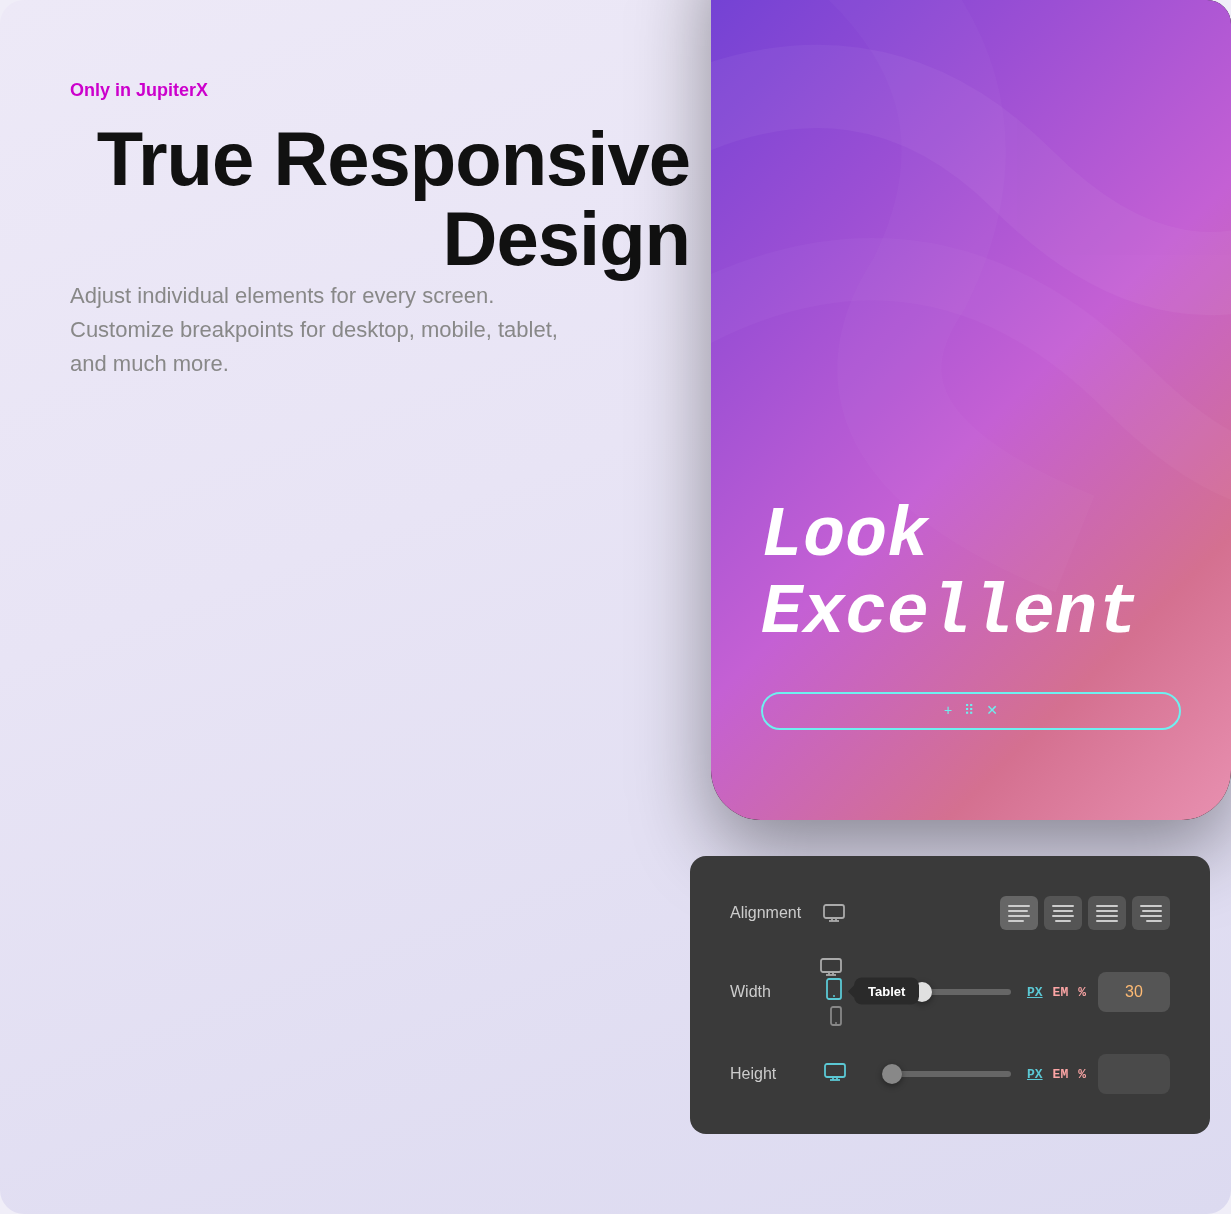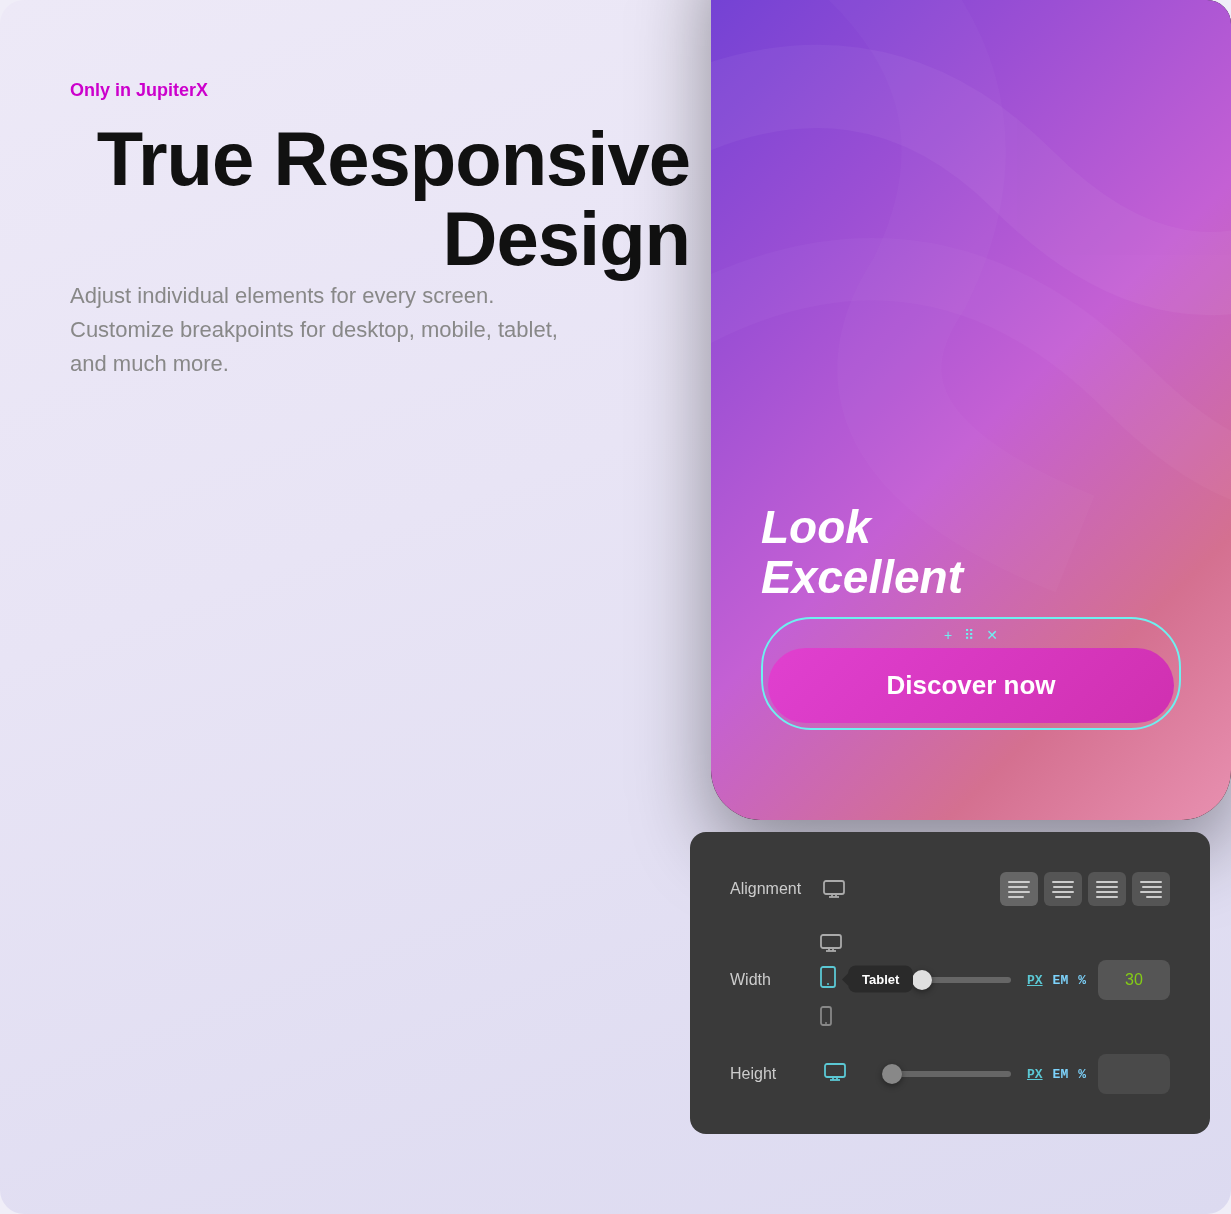--- a/index.html
+++ b/index.html
@@ -139,21 +139,21 @@
     .units-group {
       display: flex;
       gap: 10px;
       margin-left: auto;
       font-family: Liberation Mono, monospace;
     }
 
     .unit-label {
       font-size: 13px;
       font-weight: 700;
-      color: #7dd3fc;
+      color: #fca5a5;
     }
 
     .unit-label.active {
       color: #5bc8d4;
       text-decoration: underline;
     }
 
     .slider-container {
       flex: 1;
       position: relative;
@@ -238,27 +238,27 @@
     .screen-waves {
       position: absolute;
       top: 0;
       left: 0;
       right: 0;
       bottom: 0;
       opacity: 0.3;
     }
 
     .device-heading {
-      font-size: 46px;
+      font-size: 70px;
       font-weight: 900;
       color: #fff;
-      font-family: Liberation Sans, sans-serif;
+      font-family: Liberation Mono, monospace;
       font-style: italic;
       line-height: 1.1;
-      margin-bottom: 14px;
+      margin-bottom: 40px;
       position: relative;
       z-index: 2;
     }
 
     .discover-btn {
       background: linear-gradient(135deg, #e040d0, #d030b0);
       color: #fff;
       font-size: 26px;
       font-weight: 700;
       padding: 22px 60px;
@@ -327,21 +327,21 @@
               <div class="align-line long"></div>
               <div class="align-line short"></div>
             </div>
           </button>
         </div>
       </div>
 
       <div class="panel-row" style="position:relative;">
         <span class="row-label">Width</span>
 
-        <div style="display:flex;flex-direction:column;align-items:flex-start;gap:14px;margin-right:10px;position:relative;">
+        <div style="display:flex;flex-direction:column;align-items:flex-end;gap:2px;margin-right:10px;position:relative;">
 
           <svg width="22" height="18" viewBox="0 0 22 18" fill="none" style="cursor:pointer;">
             <rect x="1" y="1" width="20" height="13" rx="2" stroke="#aaa" stroke-width="1.8" fill="none"></rect>
             <line x1="9" y1="14" x2="9" y2="17" stroke="#aaa" stroke-width="1.8"></line>
             <line x1="13" y1="14" x2="13" y2="17" stroke="#aaa" stroke-width="1.8"></line>
             <line x1="6" y1="17" x2="16" y2="17" stroke="#aaa" stroke-width="1.8"></line>
           </svg>
 
           <div style="position:relative;">
             <svg width="16" height="22" viewBox="0 0 16 22" fill="none" style="cursor:pointer;">
@@ -366,21 +366,21 @@
           <div class="slider-track-fill"></div>
           <div class="slider-thumb"></div>
         </div>
 
         <div class="units-group" style="margin-left:0;margin-right:12px;">
           <span class="unit-label active">PX</span>
           <span class="unit-label">EM</span>
           <span class="unit-label">%</span>
         </div>
 
-        <input class="value-input" type="text" value="30" style="color: #84cc16; text-align: center;">
+        <input class="value-input" type="text" value="30" style="color: #fdba74; text-align: center;">
       </div>
 
       <div class="panel-row">
         <span class="row-label">Height</span>
 
         <div style="margin-right:30px;margin-left:4px;">
           <svg width="22" height="18" viewBox="0 0 22 18" fill="none">
             <rect x="1" y="1" width="20" height="13" rx="2" stroke="#5bc8d4" stroke-width="1.8" fill="none"></rect>
             <line x1="9" y1="14" x2="9" y2="17" stroke="#5bc8d4" stroke-width="1.8"></line>
             <line x1="13" y1="14" x2="13" y2="17" stroke="#5bc8d4" stroke-width="1.8"></line>
@@ -420,21 +420,20 @@
 
           <div style="position:relative;">
             
             <div style="border:2px solid #6ef0f0;border-radius:50px;padding:5px;display:inline-block;width:100%;">
               
               <div style="display:flex;align-items:center;justify-content:center;gap:12px;padding:3px 8px 5px;color:#6ef0f0;font-size:14px;">
                 <span style="cursor:pointer;color:#6ef0f0;">+</span>
                 <span style="cursor:pointer;color:#6ef0f0;">⠿</span>
                 <span style="cursor:pointer;color:#6ef0f0;">✕</span>
               </div>
-              <button class="discover-btn">Discover now</button>
             </div>
           </div>
         </div>
 
       </div>
     </div>
 
   </div>
 </div>
 

